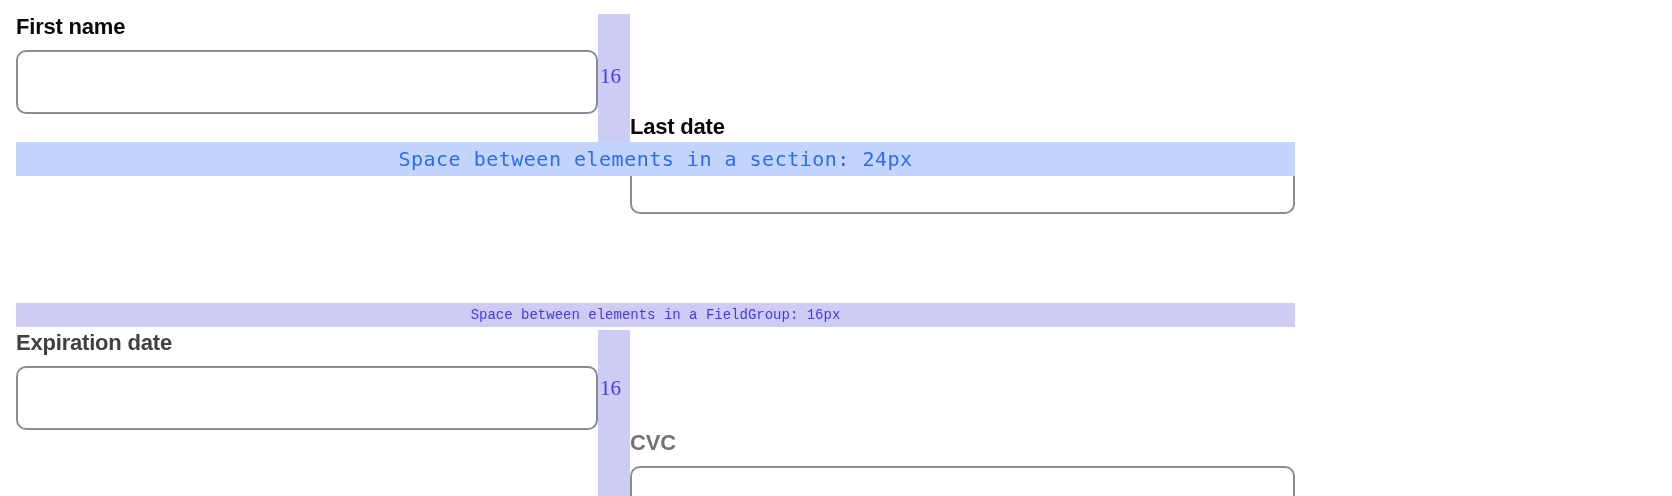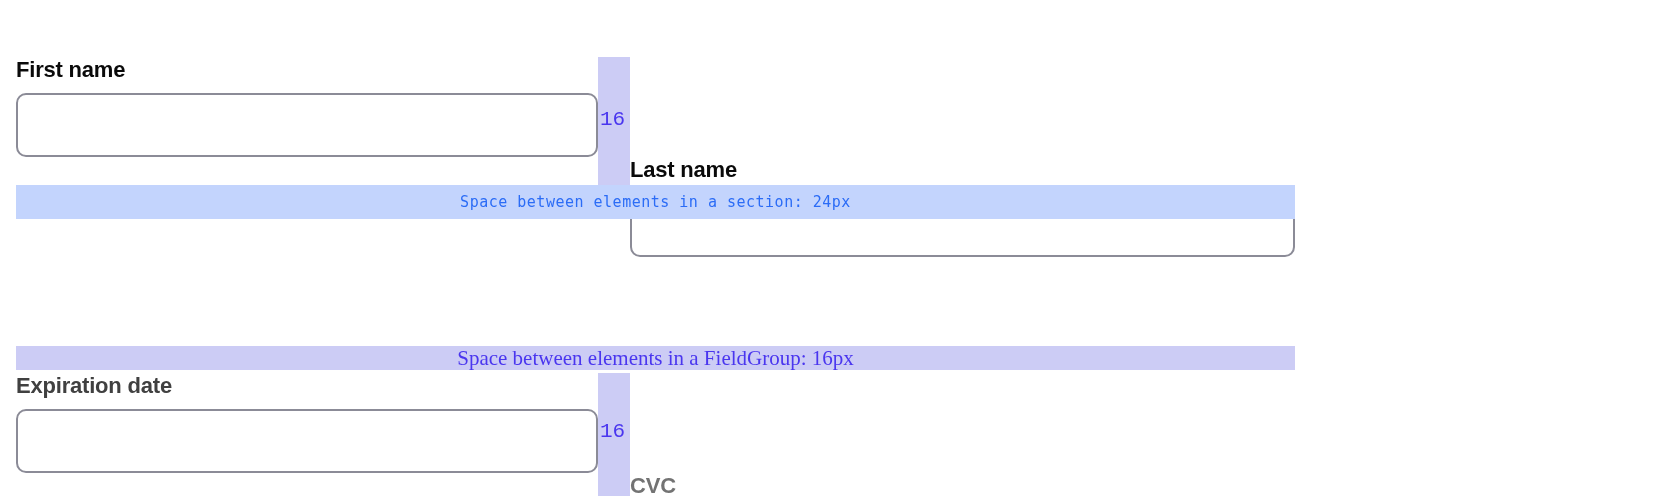--- a/index.html
+++ b/index.html
@@ -24,21 +24,20 @@
     background: #ffffff;
   }
 
   
   .form-area {
     position: absolute;
     left: 0;
     top: 0;
     width: 1295px;
     height: 396px;
-    margin-top: 43px;
   }
 
   
   .field-row {
     position: absolute;
     left: 0;
     width: 1295px;
   }
 
   .col {
@@ -83,21 +82,21 @@
   .gap-col {
     position: absolute;
     top: 0;
     left: 598px;
     width: 32px;
     background: #ccccf5;
   }
   .gap-col-label {
     position: absolute;
     left: 2px;
-    font-family: Liberation Mono, monospace;
+    font-family: Liberation Serif, serif;
     font-size: 21px;
     line-height: 21px;
     color: #4a36ef;
     white-space: nowrap;
   }
 
   
   .space-band {
     position: absolute;
     left: 16px;
@@ -110,33 +109,33 @@
   .space-band-text {
     white-space: nowrap;
   }
 
   .band-section {
     background: #c3d4fd;
     height: 34px;
   }
   .band-section .space-band-text {
     font-family: "DejaVu Sans Mono", "Liberation Mono", monospace;
-    font-size: 15px;
+    font-size: 20px;
     line-height: 24px;
     color: #2b6cf6;
     letter-spacing: 0.5px;
   }
 
   .band-fieldgroup {
     background: #ccccf5;
     height: 24px;
   }
   .band-fieldgroup .space-band-text {
-    font-family: Liberation Serif, serif;
-    font-size: 21px;
+    font-family: Liberation Mono, monospace;
+    font-size: 14px;
     line-height: 23px;
     color: #4a36ef;
   }
 
   
   #row-name        { top: 14px;  height: 128px; }
   #band-section-1  { top: 142px; }
   #row-card        { top: 180px; height: 123px; }
   #band-fieldgroup-1 { top: 303px; }
   #row-expiry      { top: 330px; height: 166px; }
@@ -163,21 +162,21 @@
 
       <div class="col col-left field-col-inner">
         <span class="field-label" style="color: rgb(10, 10, 10);">First name</span>
         <input class="field-input" type="text" placeholder="" style="border-color: rgb(139, 139, 151);">
       </div>
 
       <div class="gap-col" style="background: rgb(204, 204, 245);"></div>
       <span class="gap-col-label" style="left: 600px; color: rgb(74, 54, 239);">16</span>
 
       <div class="col col-right field-col-inner">
-        <span class="field-label" style="color: rgb(10, 10, 10);">Last name</span>
+        <span class="field-label" style="color: rgb(10, 10, 10);">Last date</span>
         <input class="field-input" type="text" placeholder="" style="border-color: rgb(139, 139, 151);">
       </div>
     </div>
 
     <div class="space-band band-section" id="band-section-1" style="background: rgb(195, 212, 253);">
       <span class="space-band-text" style="color: rgb(43, 108, 246);">Space between elements in a section: 24px</span>
     </div>
 
 
     <div class="space-band band-fieldgroup" id="band-fieldgroup-1" style="background: rgb(204, 204, 245);">

